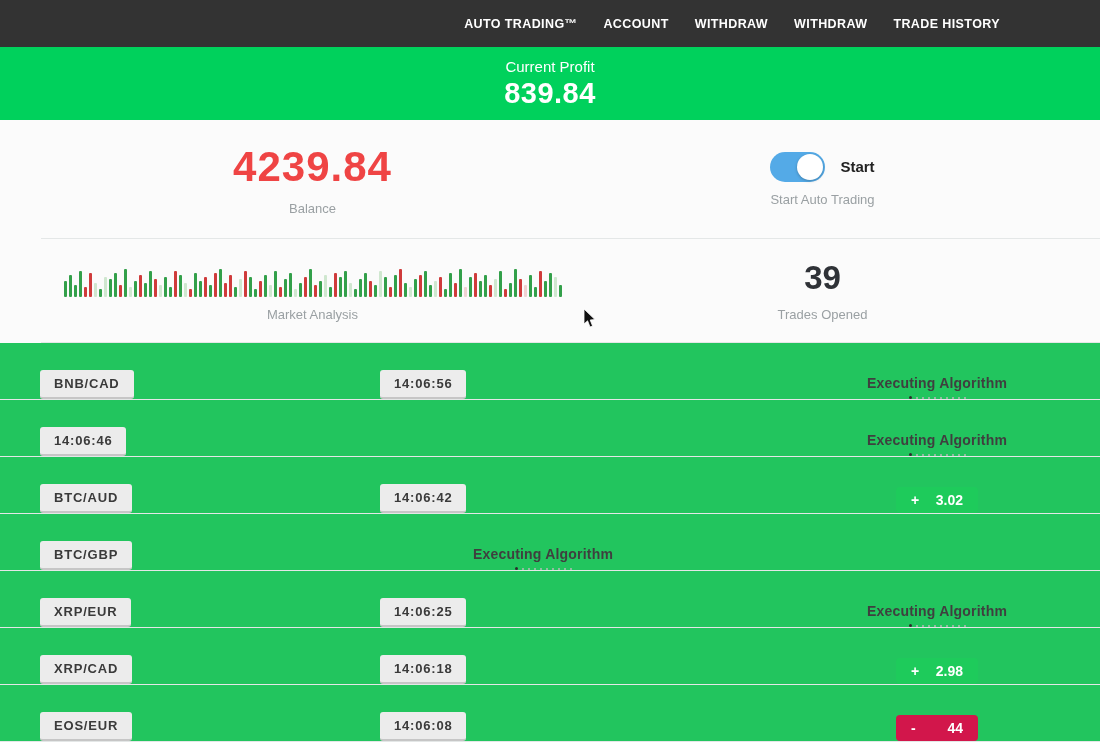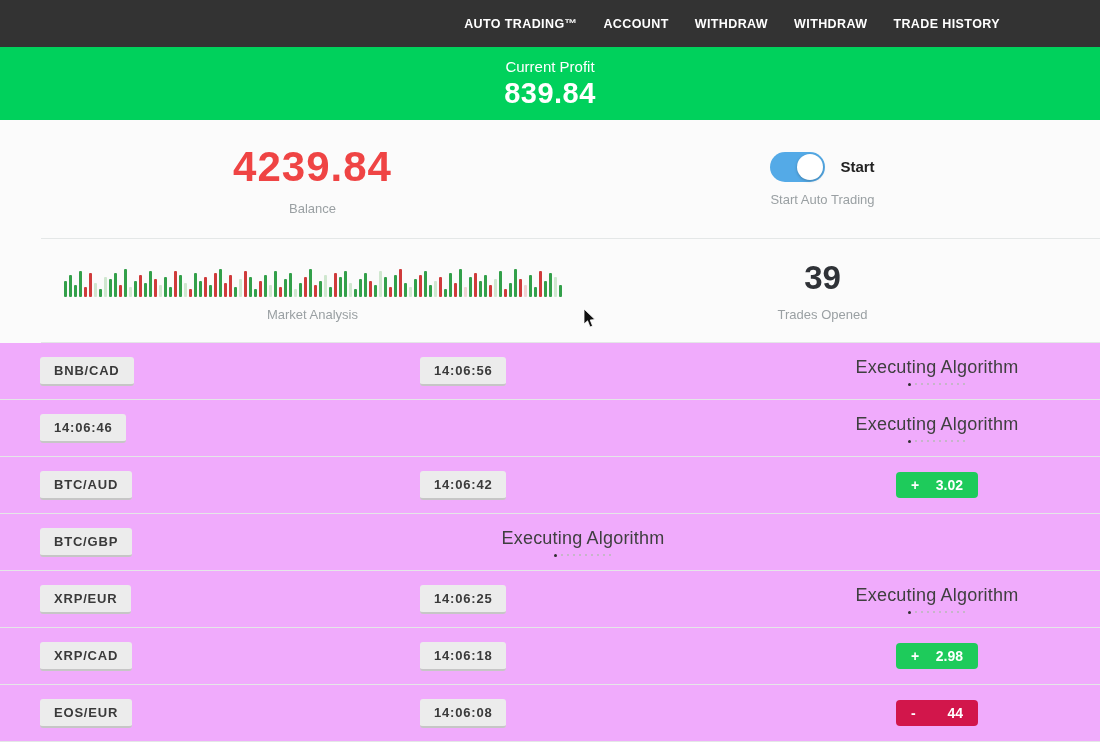--- a/index.html
+++ b/index.html
@@ -41,30 +41,30 @@
   .toggle-label { font-size:15px; font-weight:bold; color:#222; margin-left:15px; }
 
   .divider { margin-left:41px; border-top:1px solid #e4e7e7; }
 
   
   .chart { display:flex; align-items:flex-end; gap:2px; height:38px; }
   .chart .bar { width:3px; border-radius:1px; }
 
   
   .rows { }
-  .row { height:57px; display:flex; align-items:center; padding:0 0 0 40px;
-    border-bottom:1px solid #e4e7e7; background:#f0abfc;gap:40px; }
+  .row { height:57px; display:flex; align-items:flex-end; padding:0 0 0 40px;
+    border-bottom:1px solid #e4e7e7; background:#22c55e; }
   .col-pair { width:340px; }
   .col-time { flex:1; }
   .chip { display:inline-block; background:#ececec; border-bottom:2px solid #c6c6c6;
     border-radius:3px; padding:6px 14px; font-size:13px; font-weight:bold;
     color:#3a3a3a; letter-spacing:.8px; }
   .col-status { width:326px; display:flex; flex-direction:column;
     align-items:center; justify-content:center; }
-  .exec-label { font-size:18px; font-weight:normal; color:#3f3f3f; letter-spacing:.2px; }
+  .exec-label { font-size:14px; font-weight:bold; color:#3f3f3f; letter-spacing:.2px; }
   .dots { display:flex; align-items:center; gap:4px; margin-top:5px; justify-content:center; }
   .dots i { display:block; width:2px; height:2px; border-radius:50%; background:#b8b8b8; }
   .dots i.on { width:3px; height:3px; background:#2d2d2d; }
   .result { width:82px; height:26px; border-radius:4px; color:#fff; font-size:14px;
     font-weight:bold; display:flex; align-items:center; justify-content:space-between;
     padding:0 15px; }
 
   
   .cursor { position:absolute; left:583px; top:188px; pointer-events:none; }
 </style>

